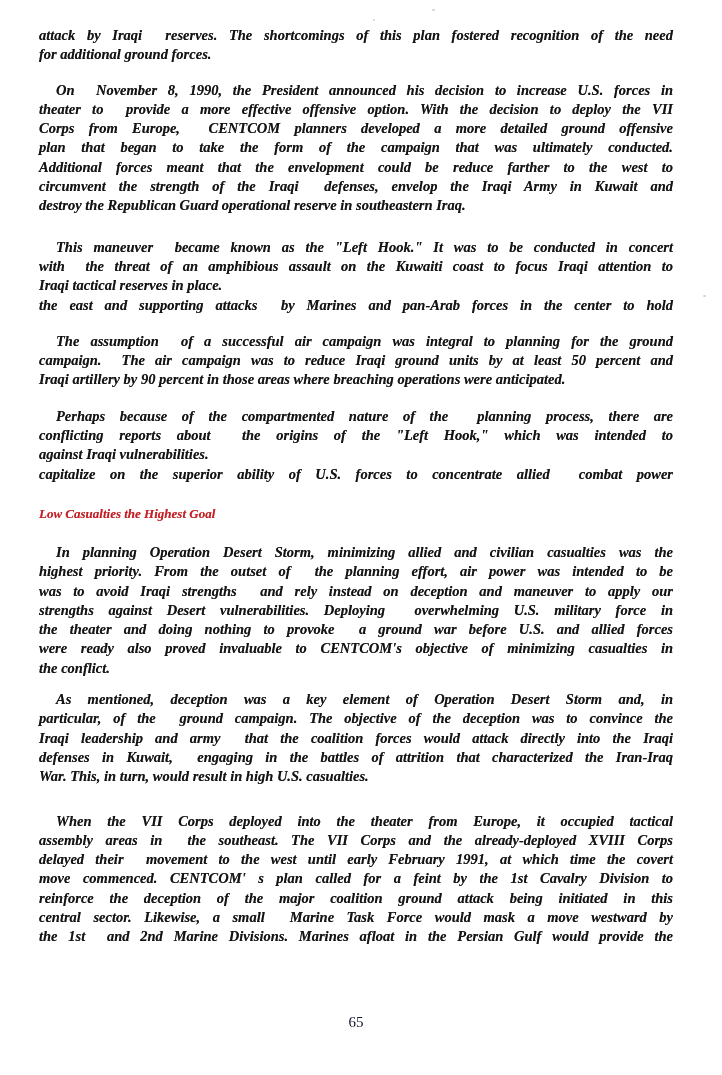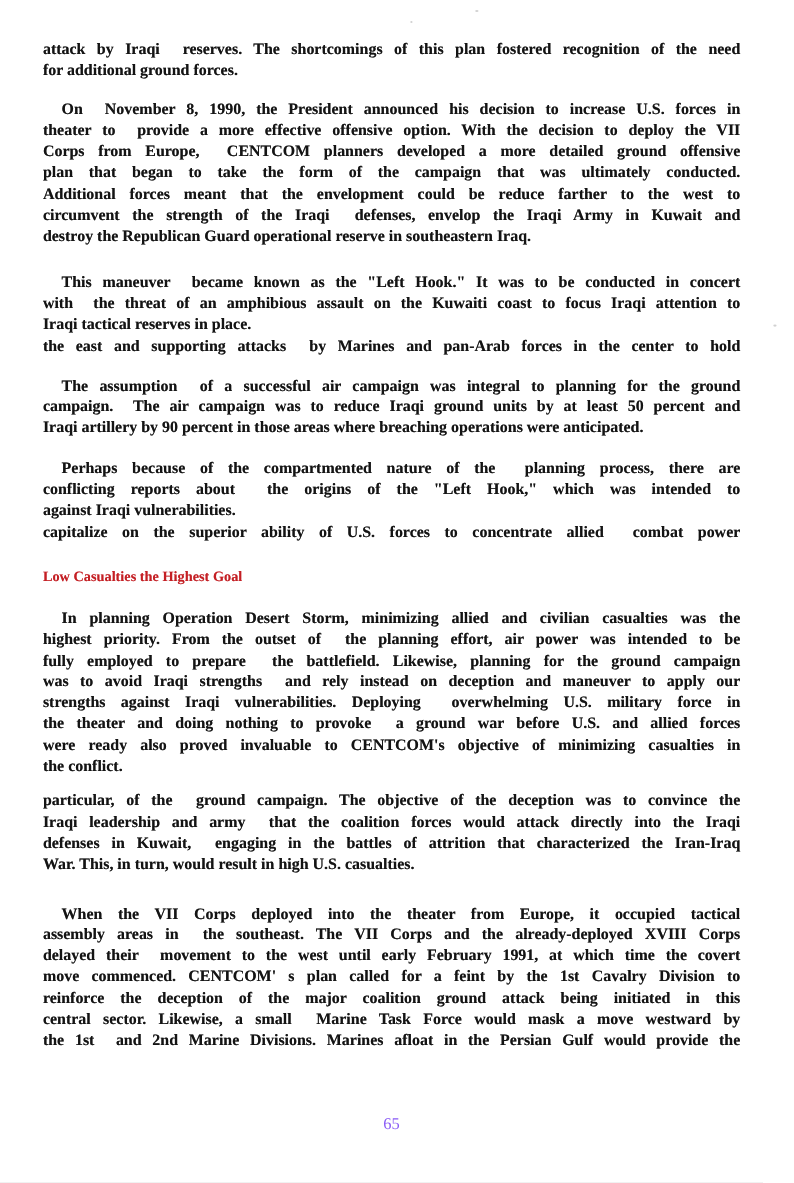--- a/index.html
+++ b/index.html
@@ -5,21 +5,21 @@
   html,body{margin:0;padding:0;background:#e8e8e8;}
   .page{
     position:relative;
     width:722px;height:1075px;
     margin:0 auto;
     background:#ffffff;
     font-family:"Liberation Serif", serif;
     overflow:hidden;
   }
   #doc-flow{
-    position:absolute;left:39px;top:36px;width:634px;
+    position:absolute;left:39px;top:26px;width:634px;font-style:italic;
   }
   .paragraph{margin:0 0 17px 0;}
   .paragraph.mb16{margin-bottom:16px;}
   .paragraph.mb22{margin-bottom:22px;}
   .paragraph.mb12{margin-bottom:12px;}
   .paragraph.mb25{margin-bottom:25px;}
   .paragraph.mb0{margin-bottom:0;}
   .line{
     white-space:pre-wrap;
     text-align:justify;
@@ -39,21 +39,21 @@
   .section-heading{
     font-size:13px;
     font-weight:700;
     line-height:24px;
     margin:18px 0 17px 0;
     text-shadow:0 0 0.6px rgba(196,30,34,0.5);
   }
   .page-number{
     position:absolute;top:1014px;left:39px;width:634px;
     text-align:center;
-    font-size:15px;font-weight:400;color:#8b5cf6;
+    font-size:15px;font-weight:400;color:#0f172a;
   }
   .scan-speck{
     position:absolute;background:#9a9a9a;opacity:0.45;border-radius:50%;
   }
   .speck-1{left:432px;top:9px;width:3px;height:2px;}
   .speck-2{left:373px;top:19px;width:2px;height:2px;}
   .speck-3{left:703px;top:295px;width:3px;height:2px;}
 </style>
 </head>
 <body>
@@ -91,28 +91,28 @@
       <div class="paragraph mb0">
         <div class="line first">Perhaps because of the compartmented nature of the  planning process, there are</div>
         <div class="line">conflicting reports about  the origins of the "Left Hook," which was intended to</div>
         <div class="line last">against Iraqi vulnerabilities.</div>
         <div class="line">capitalize on the superior ability of U.S. forces to concentrate allied  combat power</div>
       </div>
       <h2 class="section-heading" style="color: rgb(196, 31, 36);">Low Casualties the Highest Goal</h2>
       <div class="paragraph mb12">
         <div class="line first">In planning Operation Desert Storm, minimizing allied and civilian casualties was the</div>
         <div class="line">highest priority. From the outset of  the planning effort, air power was intended to be</div>
-        <div class="line">fully employed to prepare  the battlefield. Likewise, planning for the ground campaign</div>
         <div class="line">was to avoid Iraqi strengths  and rely instead on deception and maneuver to apply our</div>
-        <div class="line">strengths against Iraqi vulnerabilities. Deploying  overwhelming U.S. military force in</div>
+        <div class="line">strengths against Desert vulnerabilities. Deploying  overwhelming U.S. military force in</div>
         <div class="line">the theater and doing nothing to provoke  a ground war before U.S. and allied forces</div>
         <div class="line">were ready also proved invaluable to CENTCOM's objective of minimizing casualties in</div>
         <div class="line last">the conflict.</div>
       </div>
       <div class="paragraph mb25">
+        <div class="line first">As mentioned, deception was a key element of Operation Desert Storm and, in</div>
         <div class="line">particular, of the  ground campaign. The objective of the deception was to convince the</div>
         <div class="line">Iraqi leadership and army  that the coalition forces would attack directly into the Iraqi</div>
         <div class="line">defenses in Kuwait,  engaging in the battles of attrition that characterized the Iran-Iraq</div>
         <div class="line last">War. This, in turn, would result in high U.S. casualties.</div>
       </div>
       <div class="paragraph">
         <div class="line first">When the VII Corps deployed into the theater from Europe, it occupied tactical</div>
         <div class="line">assembly areas in  the southeast. The VII Corps and the already-deployed XVIII Corps</div>
         <div class="line">delayed their  movement to the west until early February 1991, at which time the covert</div>
         <div class="line">move commenced. CENTCOM' s plan called for a feint by the 1st Cavalry Division to</div>

